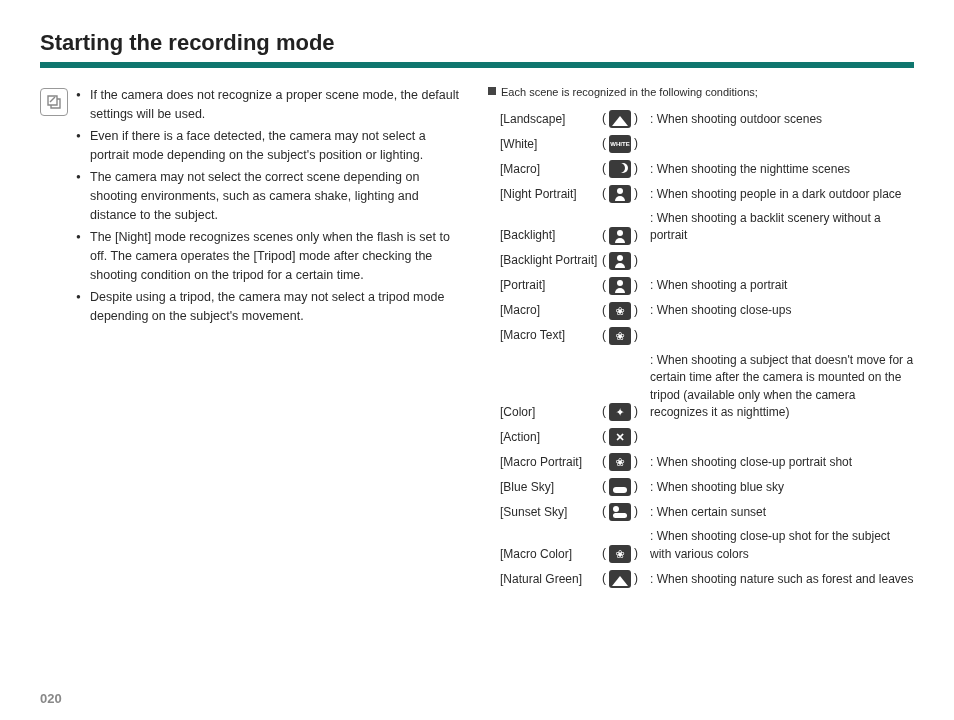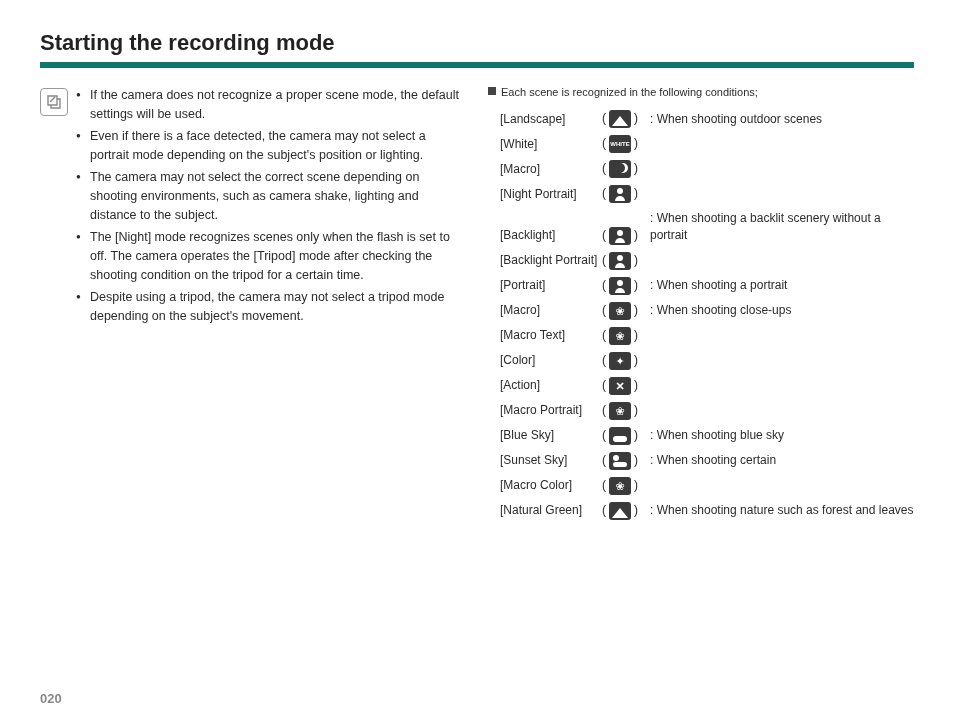--- a/index.html
+++ b/index.html
@@ -184,28 +184,30 @@
             <span class="paren">)</span>
           </div>
         </div>
         <div class="scene-row">
           <div class="scene-name">[Macro]</div>
           <div class="scene-icon-wrap">
             <span class="paren">(</span>
             <span class="scene-icon i-night"></span>
             <span class="paren">)</span>
           </div>
+          <div class="scene-desc"> : When shooting the nighttime scenes</div>
         </div>
         <div class="scene-row">
           <div class="scene-name">[Night Portrait]</div>
           <div class="scene-icon-wrap">
             <span class="paren">(</span>
             <span class="scene-icon i-portrait"></span>
             <span class="paren">)</span>
           </div>
+          <div class="scene-desc"> : When shooting people in a dark outdoor place</div>
         </div>
         <div class="scene-row">
           <div class="scene-name">[Backlight]</div>
           <div class="scene-icon-wrap">
             <span class="paren">(</span>
             <span class="scene-icon i-portrait"></span>
             <span class="paren">)</span>
           </div>
           <div class="scene-desc"> : When shooting a backlit scenery without a portrait</div>
         </div>
@@ -243,62 +245,65 @@
             <span class="paren">)</span>
           </div>
         </div>
         <div class="scene-row">
           <div class="scene-name">[Color]</div>
           <div class="scene-icon-wrap">
             <span class="paren">(</span>
             <span class="scene-icon i-tripod"></span>
             <span class="paren">)</span>
           </div>
+          <div class="scene-desc"> : When shooting a subject that doesn't move for a certain time after the camera is mounted on the tripod (available only when the camera recognizes it as nighttime)</div>
         </div>
         <div class="scene-row">
           <div class="scene-name">[Action]</div>
           <div class="scene-icon-wrap">
             <span class="paren">(</span>
             <span class="scene-icon i-action"></span>
             <span class="paren">)</span>
           </div>
         </div>
         <div class="scene-row">
           <div class="scene-name">[Macro Portrait]</div>
           <div class="scene-icon-wrap">
             <span class="paren">(</span>
             <span class="scene-icon i-macro"></span>
             <span class="paren">)</span>
           </div>
+          <div class="scene-desc"> : When shooting close-up portrait shot</div>
         </div>
         <div class="scene-row">
           <div class="scene-name">[Blue Sky]</div>
           <div class="scene-icon-wrap">
             <span class="paren">(</span>
             <span class="scene-icon i-sky"></span>
             <span class="paren">)</span>
           </div>
           <div class="scene-desc"> : When shooting blue sky</div>
         </div>
         <div class="scene-row">
           <div class="scene-name">[Sunset Sky]</div>
           <div class="scene-icon-wrap">
             <span class="paren">(</span>
             <span class="scene-icon i-sunset"></span>
             <span class="paren">)</span>
           </div>
-          <div class="scene-desc"> : When shooting certain</div>
+          <div class="scene-desc"> : When certain sunset</div>
         </div>
         <div class="scene-row">
           <div class="scene-name">[Macro Color]</div>
           <div class="scene-icon-wrap">
             <span class="paren">(</span>
             <span class="scene-icon i-macro"></span>
             <span class="paren">)</span>
           </div>
+          <div class="scene-desc"> : When shooting close-up shot for the subject with various colors</div>
         </div>
         <div class="scene-row">
           <div class="scene-name">[Natural Green]</div>
           <div class="scene-icon-wrap">
             <span class="paren">(</span>
             <span class="scene-icon i-landscape"></span>
             <span class="paren">)</span>
           </div>
           <div class="scene-desc"> : When shooting nature such as forest and leaves</div>
         </div>

